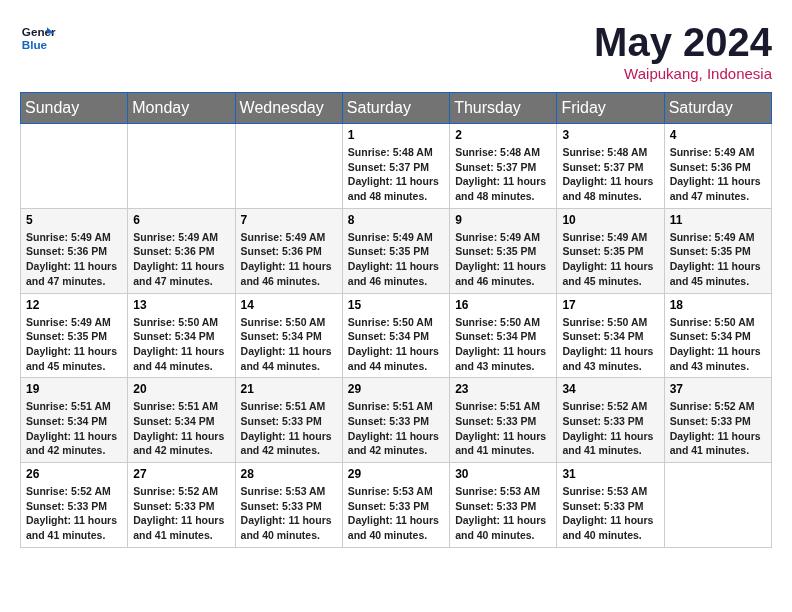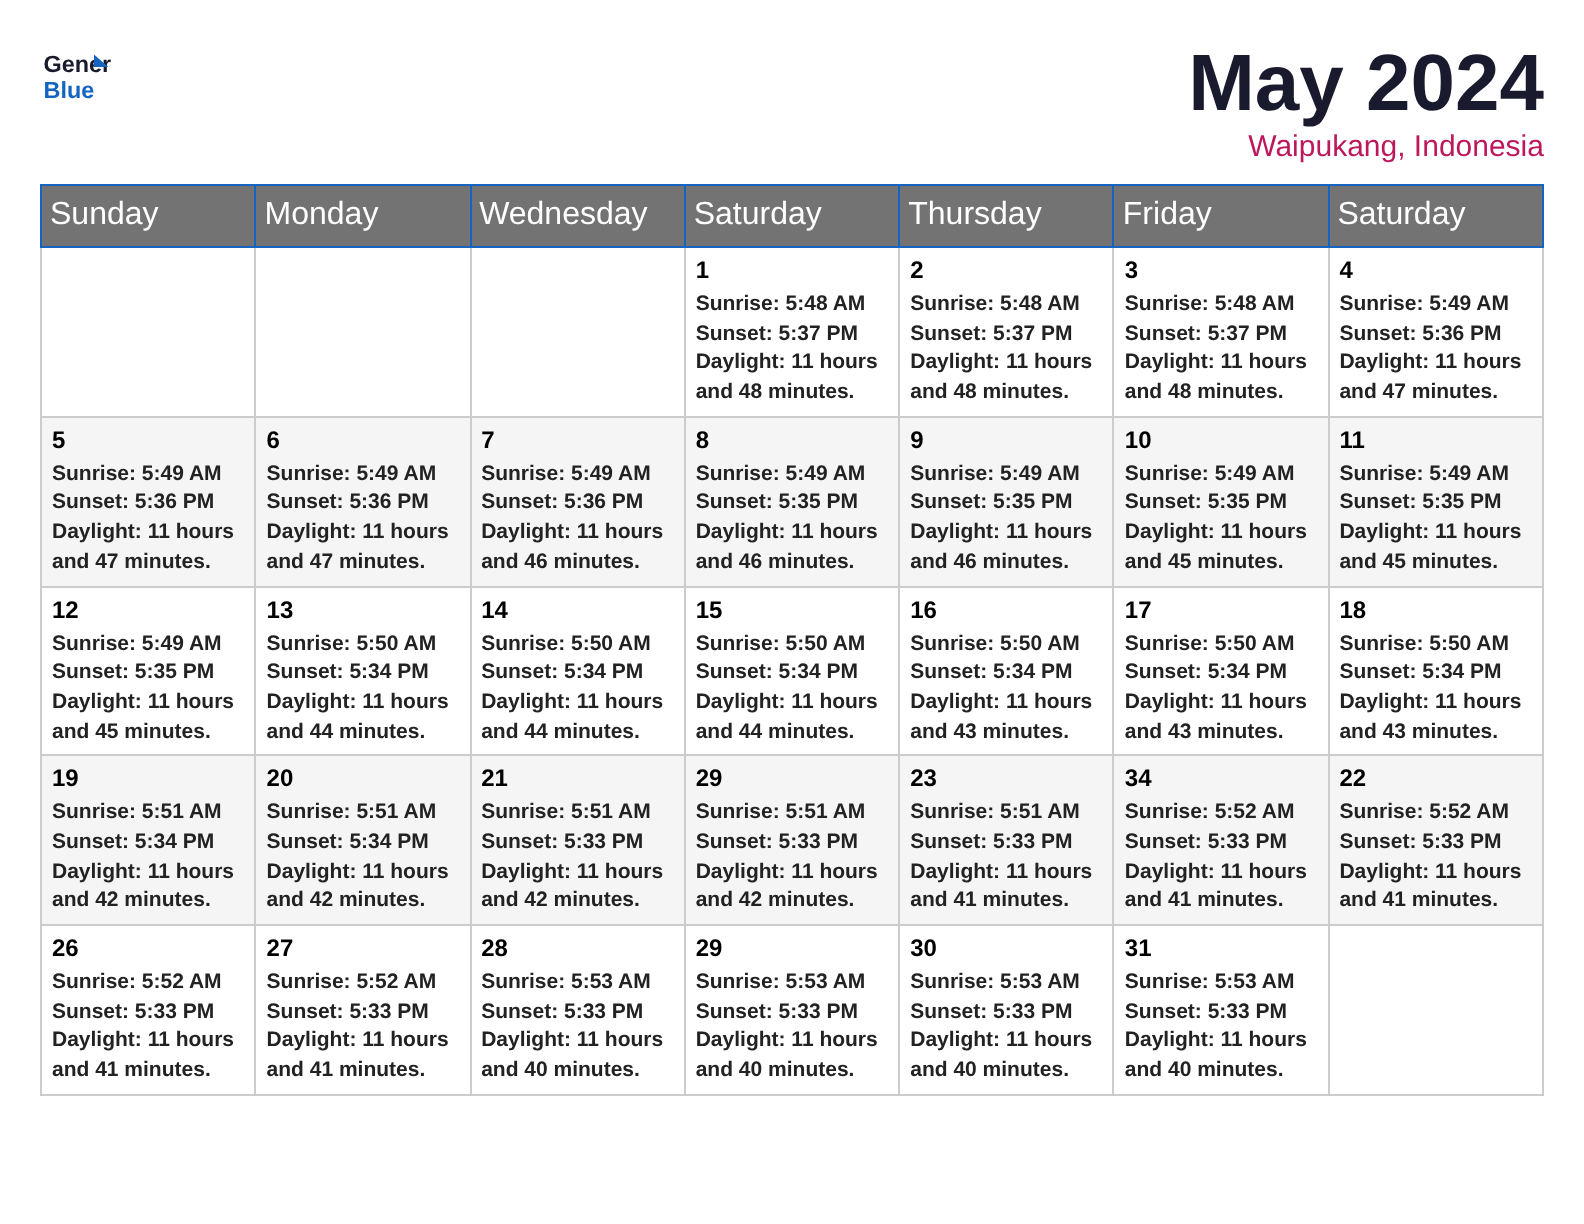--- a/index.html
+++ b/index.html
@@ -280,21 +280,21 @@
 and 41 minutes.</div>
         </td>
         <td>
           <span class="day-num">34</span>
           <div class="day-info" style="white-space: pre-line;">Sunrise: 5:52 AM
 Sunset: 5:33 PM
 Daylight: 11 hours
 and 41 minutes.</div>
         </td>
         <td>
-          <span class="day-num">22</span>
+          <span class="day-num">37</span>
           <div class="day-info" style="white-space: pre-line;">Sunrise: 5:52 AM
 Sunset: 5:33 PM
 Daylight: 11 hours
 and 41 minutes.</div>
         </td>
       </tr>
       <tr>
         <td>
           <span class="day-num">26</span>
           <div class="day-info" style="white-space: pre-line;">Sunrise: 5:52 AM

